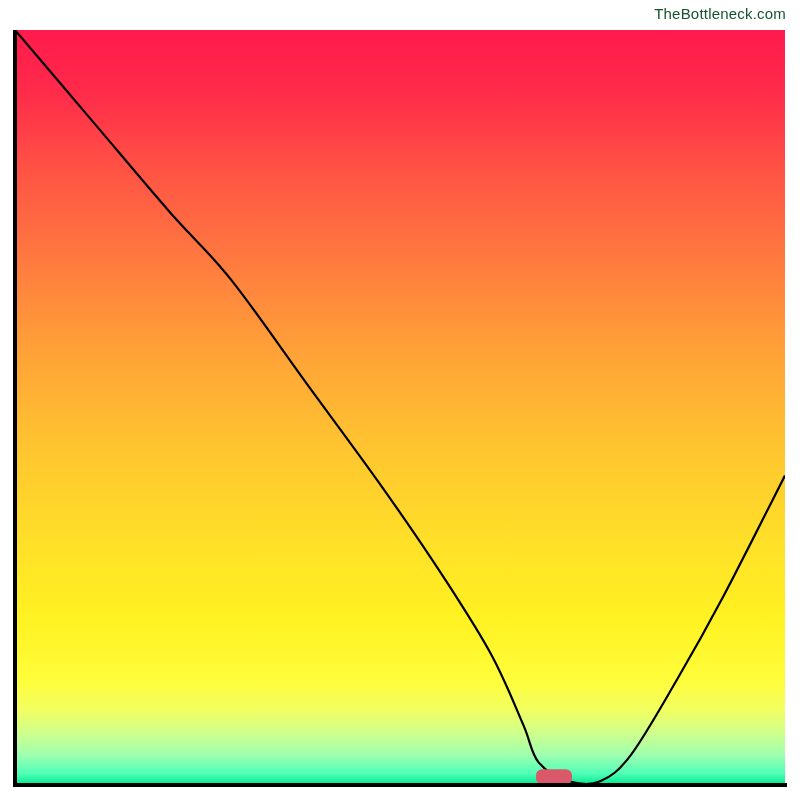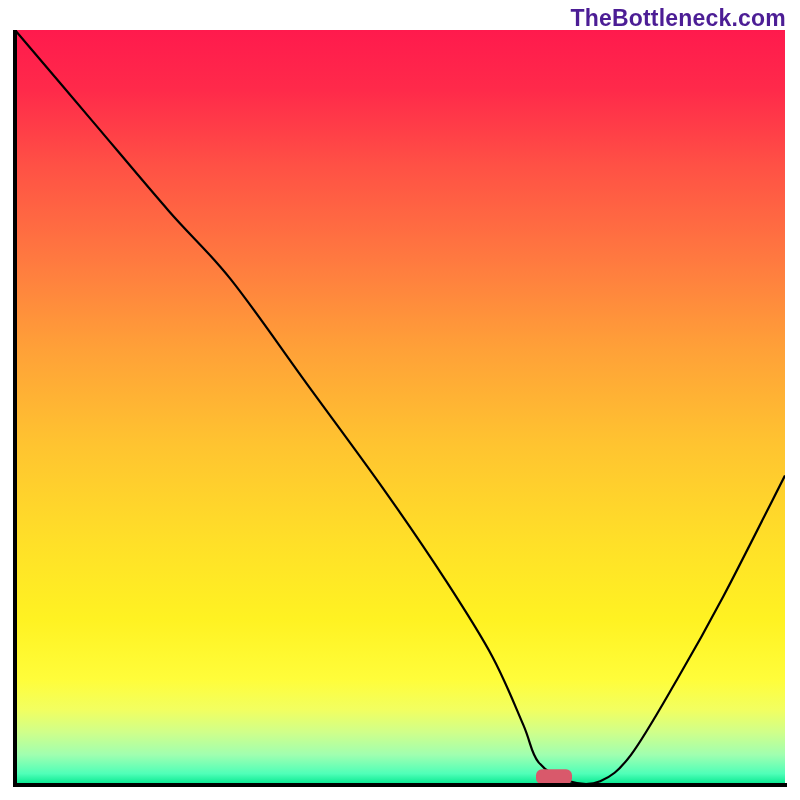--- a/index.html
+++ b/index.html
@@ -61,23 +61,23 @@
   }
   .marker {
     fill: #d9596b;
     stroke: none;
   }
   .watermark {
     position: absolute;
     top: 5px;
     right: 14px;
     font-family: Arial, Helvetica, sans-serif;
-    font-size: 23px;
-    font-weight: bold;
-    color: #4c1d95;
+    font-size: 15px;
+    font-weight: normal;
+    color: #14532d;
     letter-spacing: 0.2px;
   }
   .axis-line {
     position: absolute;
     background: #000;
   }
   .axis-y {
     left: 13px;
     top: 30px;
     width: 4px;

